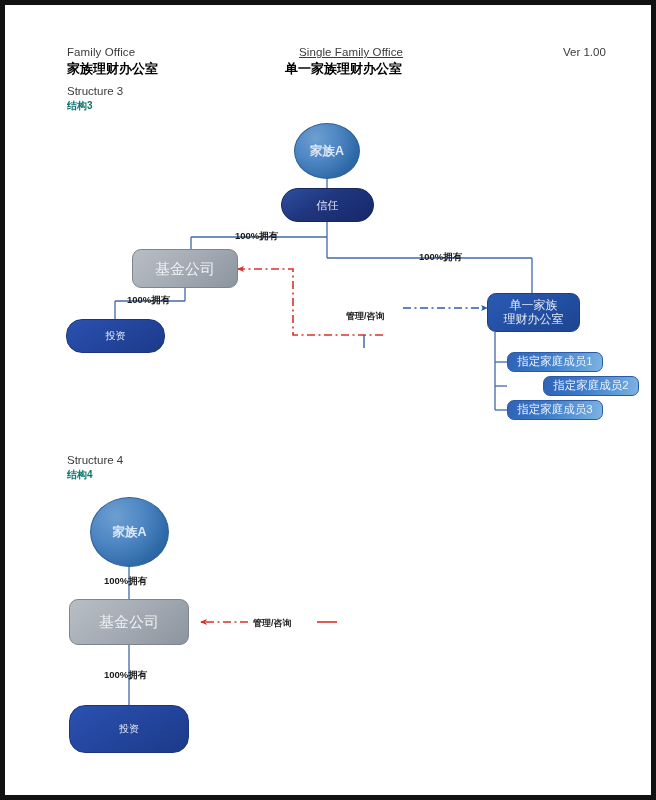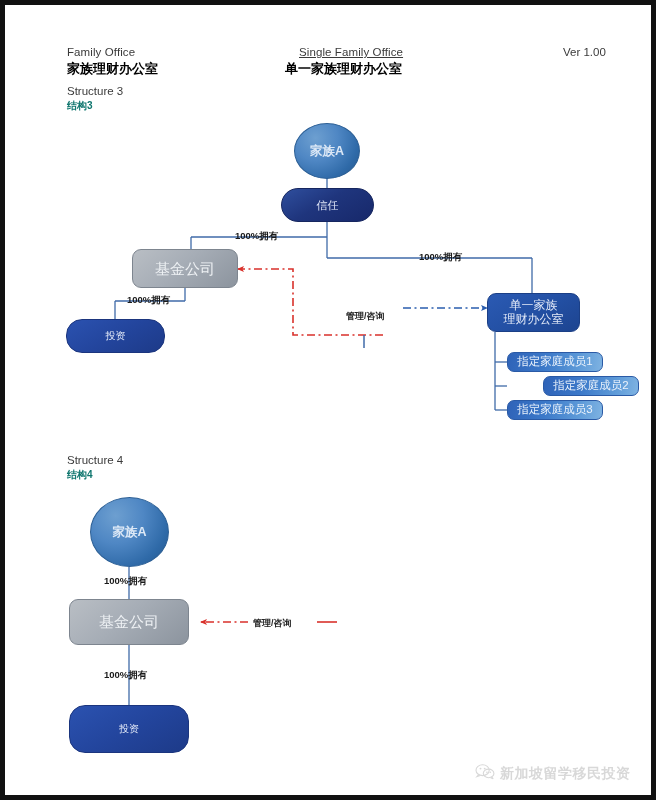--- a/index.html
+++ b/index.html
@@ -241,29 +241,14 @@
   <div class="abs node node-ellipse" style="left:85px; top:492px; width:79px; height:70px;">家族A</div>
 
   <div class="abs node node-gray" style="left:64px; top:594px; width:120px; height:46px;">基金公司</div>
 
   <div class="abs node node-invest" style="left:64px; top:700px; width:120px; height:48px;">投资</div>
 
   <div class="edge-label" style="left:99px; top:570px;">100%拥有</div>
   <div class="edge-label" style="left:99px; top:664px;">100%拥有</div>
   <div class="edge-label-thin" style="left:248px; top:612px;">管理/咨询</div>
 
-  <div class="abs watermark" style="left:470px; top:758px;">
-    <span class="wechat-icon">
-      <svg width="20" height="17" viewBox="0 0 20 17">
-        <ellipse cx="7.6" cy="7.2" rx="6.6" ry="5.4" fill="none" stroke="#8a8a8a" stroke-width="1.1"></ellipse>
-        <path d="M3.8,11.4 L2.0,13.6 L5.2,12.4" fill="none" stroke="#8a8a8a" stroke-width="1.1"></path>
-        <circle cx="5.5" cy="5.6" r="0.95" fill="#8a8a8a"></circle>
-        <circle cx="9.7" cy="5.6" r="0.95" fill="#8a8a8a"></circle>
-        <ellipse cx="13.6" cy="10.4" rx="5.3" ry="4.3" fill="none" stroke="#8a8a8a" stroke-width="1.1"></ellipse>
-        <path d="M16.6,13.9 L18.2,15.7 L15.6,14.7" fill="none" stroke="#8a8a8a" stroke-width="1.1"></path>
-        <circle cx="11.9" cy="9.3" r="0.8" fill="#8a8a8a"></circle>
-        <circle cx="15.3" cy="9.3" r="0.8" fill="#8a8a8a"></circle>
-      </svg>
-    </span>
-    <span class="watermark-text">新加坡留学移民投资</span>
-  </div>
 
 </div>
 
 </body></html>

